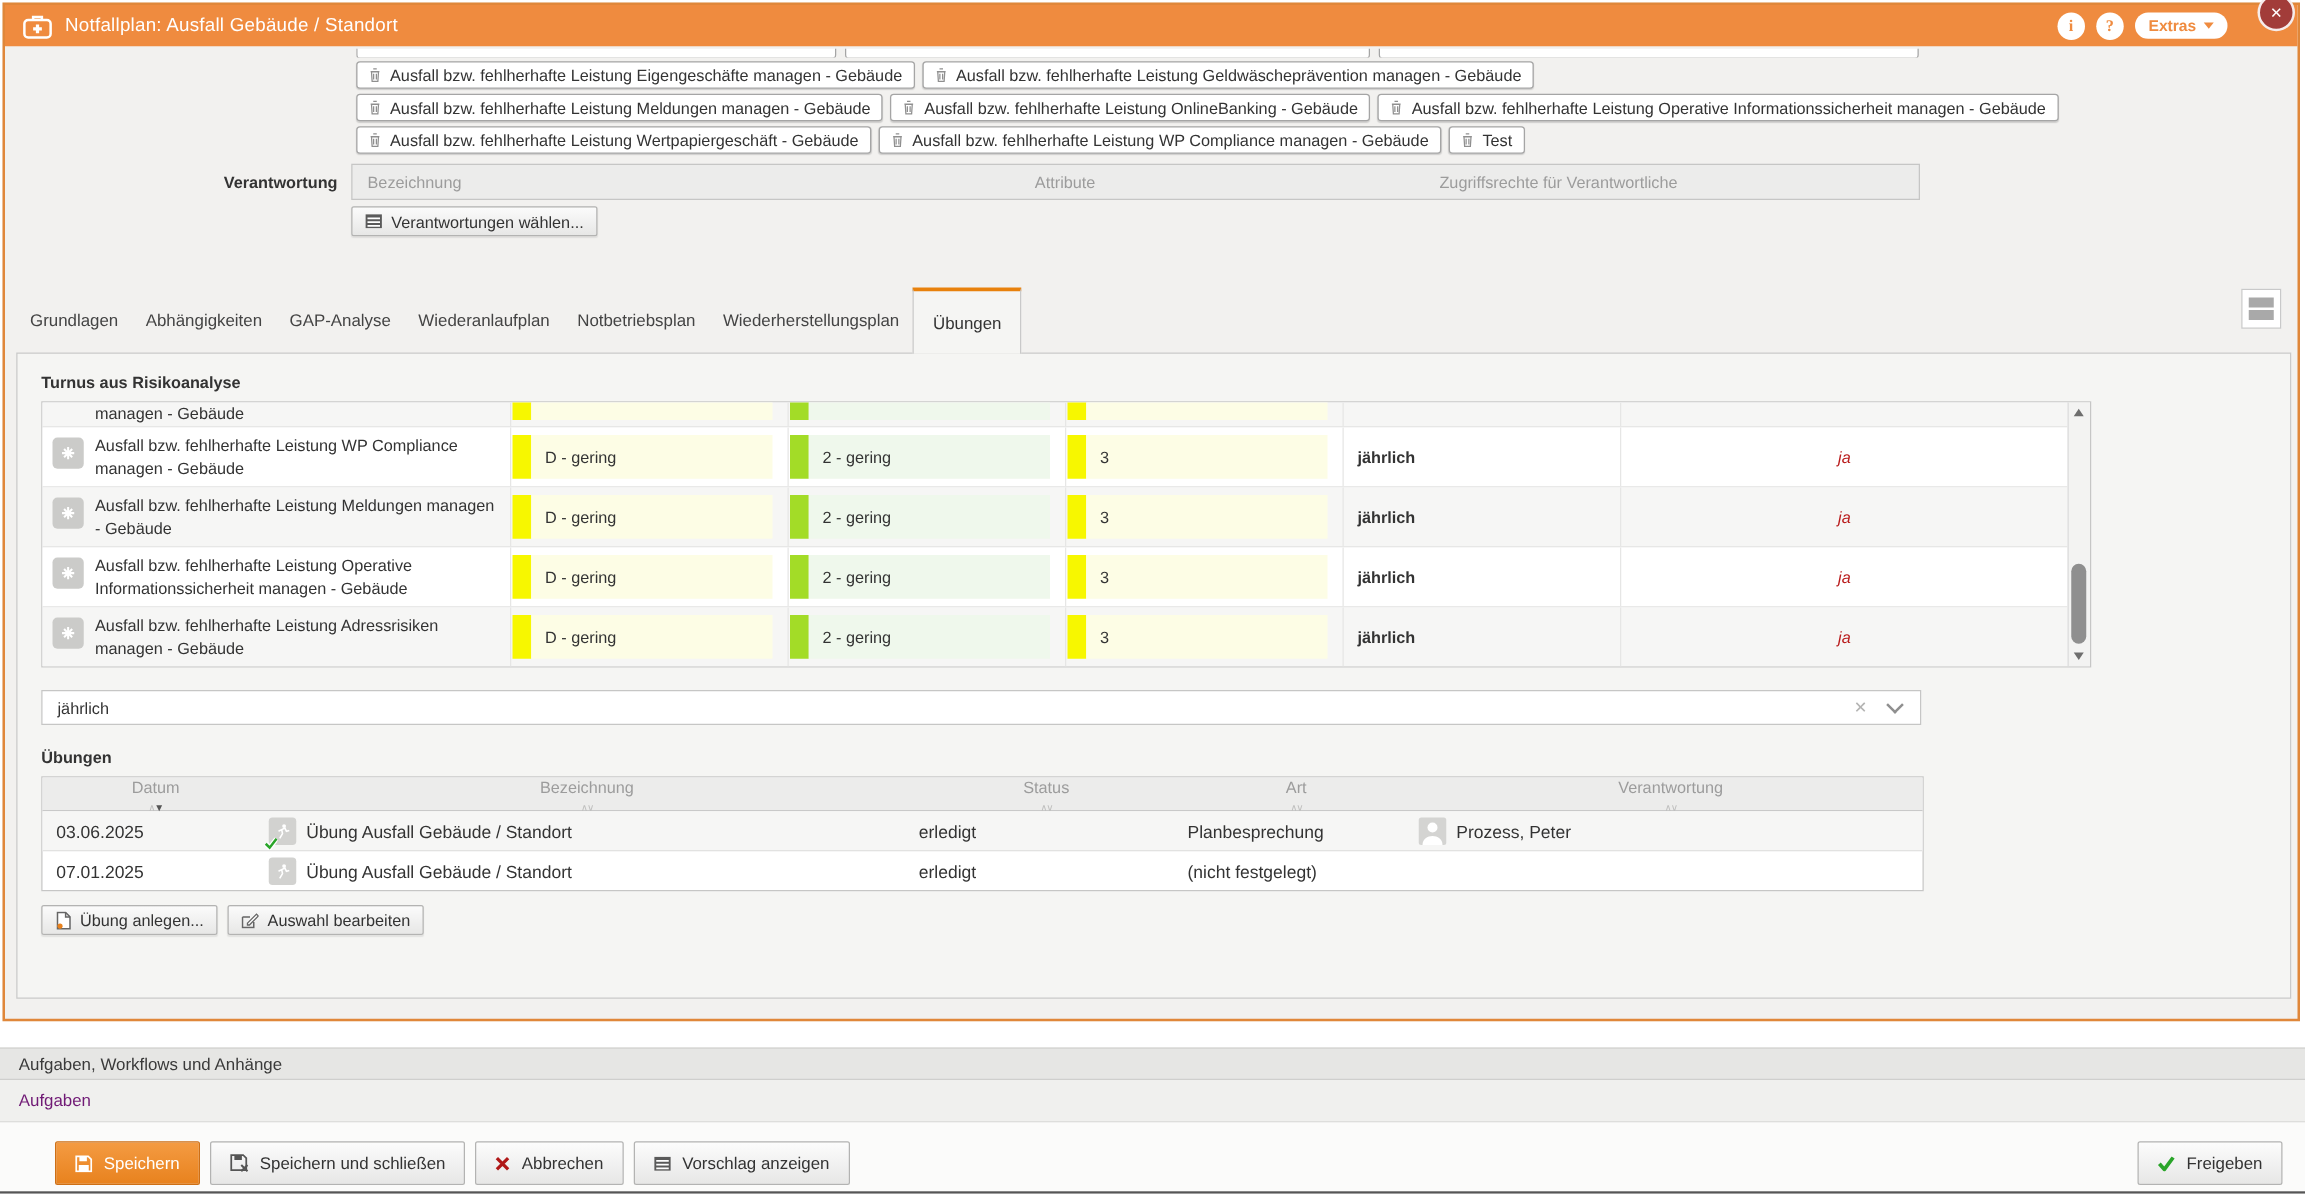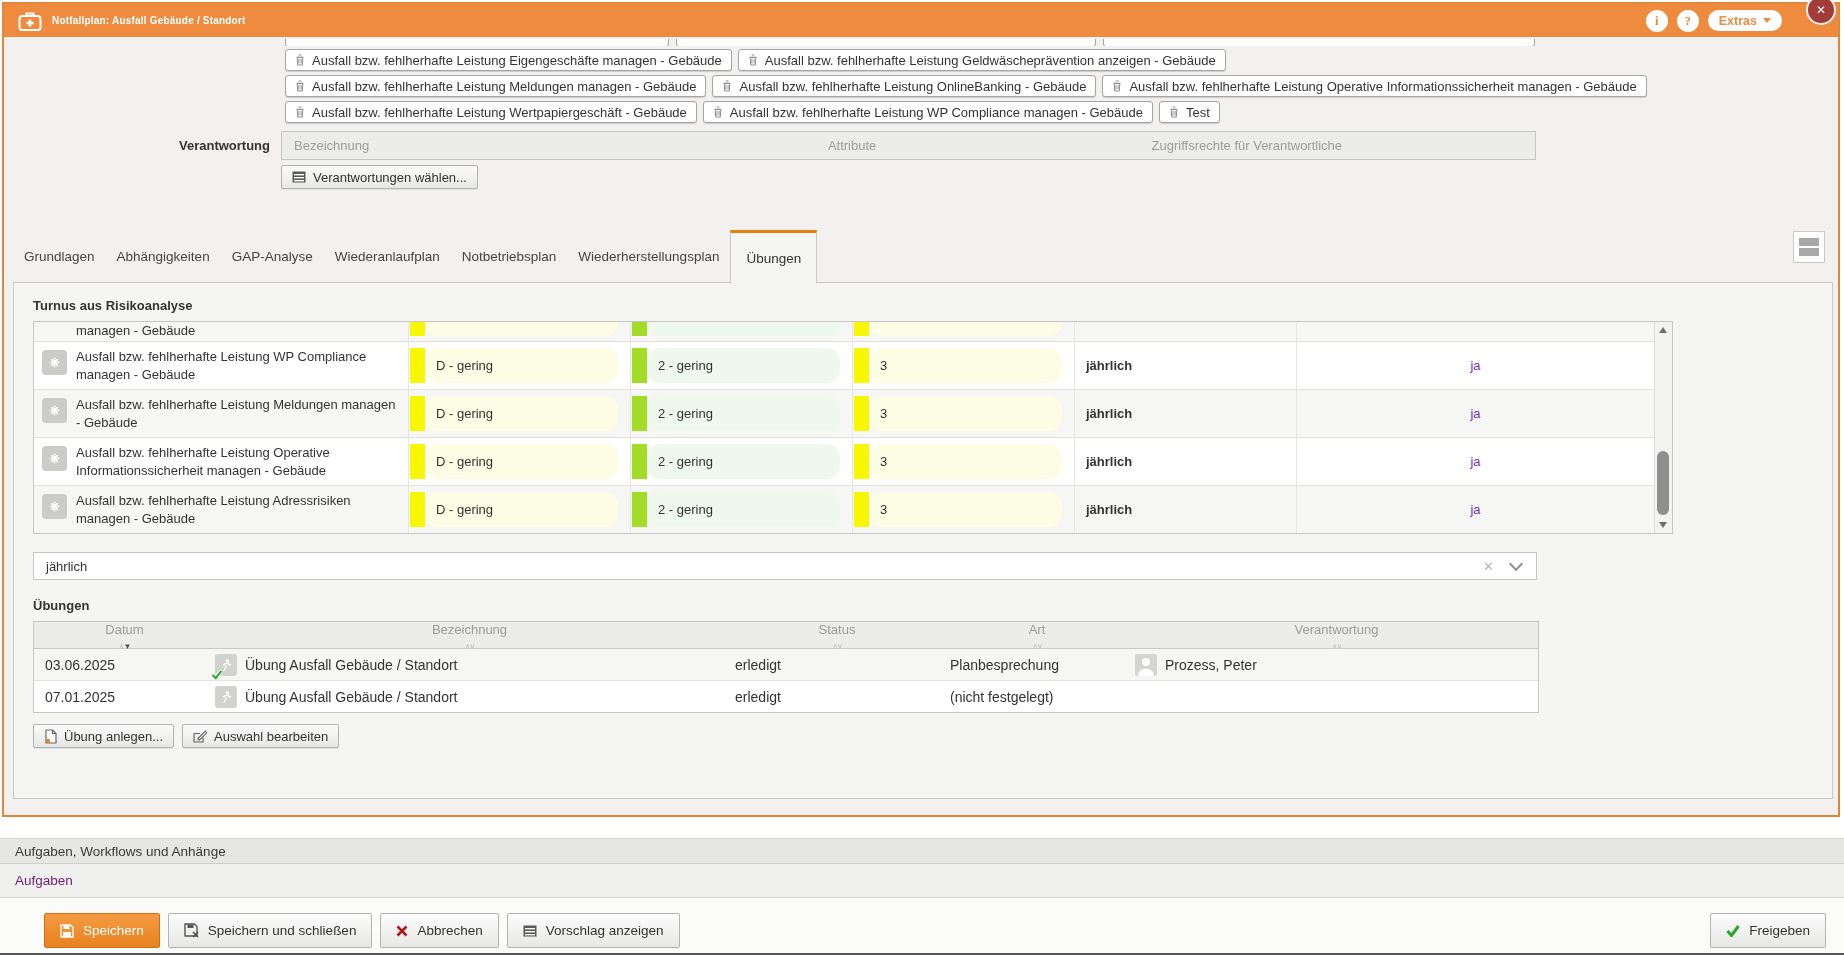--- a/index.html
+++ b/index.html
@@ -2,21 +2,21 @@
 <html><head>
 <meta charset="utf-8">
 <style>
   html,body{margin:0;padding:0;}
   #page{position:relative;width:1844px;height:955px;background:#fff;overflow:hidden;
         font-family:"Liberation Sans","DejaVu Sans",sans-serif;border-bottom:2px solid #565656;box-sizing:border-box;}
   
   .dialog{position:absolute;left:2px;top:2px;width:1838px;height:815px;border:2px solid #e0873a;
           background:#f2f1ef;box-sizing:border-box;}
   .titlebar{height:33px;background:#ef8b3f;display:flex;align-items:center;padding:0 14px;gap:10px;}
-  .title{color:#fff;font-weight:bold;font-size:10px;letter-spacing:.2px;}
+  .title{color:#fff;font-weight:normal;font-size:15px;letter-spacing:.2px;}
   .tb-right{margin-left:auto;display:flex;align-items:center;gap:9px;margin-right:42px;}
   .circle-btn{width:22px;height:22px;border-radius:50%;background:#fff;color:#ef8b3f;font-weight:bold;
               font-size:13px;display:flex;align-items:center;justify-content:center;
               font-family:"Liberation Serif",serif;cursor:pointer;}
   .extras{height:21px;border-radius:11px;background:#fff;color:#ef8b3f;font-weight:bold;font-size:12.5px;
           display:flex;align-items:center;gap:6px;padding:0 11px;cursor:pointer;}
   .extras .caret{width:0;height:0;border-left:4px solid transparent;border-right:4px solid transparent;border-top:5px solid #ef8b3f;}
   .close-btn{position:absolute;top:-9px;right:2px;width:30px;height:30px;border-radius:50%;background:#a23c39;
              border:2px solid rgba(255,255,255,.9);color:#fff;display:flex;align-items:center;justify-content:center;
              font-size:12px;font-weight:bold;z-index:6;box-sizing:border-box;cursor:pointer;}
@@ -59,26 +59,26 @@
   .risk-row.alt{background:#f6f6f5;}
   .risk-row.partial{min-height:0;height:19px;overflow:hidden;}
   .c-name{display:flex;gap:9px;padding:6px 10px 6px 8px;align-items:flex-start;font-size:13px;color:#333;
           border-right:1px solid #e6e6e5;line-height:1.35;}
   .partial .c-name{align-items:flex-end;padding:0 10px 2px 42px;}
   .risk-icon{width:25px;height:25px;border-radius:4px;background:#cbcbc9;flex:0 0 auto;margin-top:2px;
              display:flex;align-items:center;justify-content:center;}
   .c-col{border-right:1px solid #e6e6e5;display:flex;padding:6px 12px 6px 1px;}
   .c-col .block{flex:1;display:flex;min-height:0;}
   .c-col .ind{width:15px;flex:0 0 auto;}
-  .c-col .val{flex:1;display:flex;align-items:center;padding-left:11px;font-size:13px;color:#333;border-radius:13px;}
+  .c-col .val{flex:1;display:flex;align-items:center;padding-left:11px;font-size:13px;color:#333;}
   .yellow .ind{background:#f7f700;} .yellow .val{background:#fdfde5;}
   .green .ind{background:#a3dc27;} .green .val{background:#eff8ec;}
   .c-turnus{border-right:1px solid #e6e6e5;display:flex;align-items:center;padding-left:11px;
             font-weight:bold;font-size:13px;color:#333;}
-  .c-ja{display:flex;align-items:center;justify-content:center;font-size:13px;color:#6d28d9;}
+  .c-ja{display:flex;align-items:center;justify-content:center;font-size:13px;color:#b91c1c;font-style:italic;}
   .vscroll{width:17px;background:#f3f3f2;border-left:1px solid #dcdcdc;position:relative;flex:0 0 auto;cursor:pointer;}
   .vs-up{position:absolute;top:5px;left:4px;width:0;height:0;border-left:4px solid transparent;border-right:4px solid transparent;border-bottom:6px solid #6e6e6e;}
   .vs-down{position:absolute;bottom:5px;left:4px;width:0;height:0;border-left:4px solid transparent;border-right:4px solid transparent;border-top:6px solid #6e6e6e;}
   .vs-thumb{position:absolute;left:2px;right:3px;bottom:18px;height:64px;background:#8f8f8f;border-radius:7px;}
   
   .turnus-select{width:1504px;height:28px;background:#fff;border:1px solid #c6c6c5;box-sizing:border-box;
                  display:flex;align-items:center;padding:0 12px;font-size:13px;color:#333;margin-bottom:18px;cursor:pointer;}
   .sel-x{margin-left:auto;color:#b4b4b3;font-size:13px;cursor:pointer;}
   .sel-chev{width:8px;height:8px;border-right:2px solid #8f8f8f;border-bottom:2px solid #8f8f8f;
             transform:rotate(45deg);margin:-4px 3px 0 17px;cursor:pointer;}
@@ -150,21 +150,21 @@
           <span class="tag">
               <svg width="10" height="12" viewBox="0 0 10 12">
                 <path d="M1.5 3.2h7M3.6 1h2.8M2.2 3.5h5.6l-.5 7.5H2.7zM3.9 5v4.5M6.1 5v4.5" fill="none" stroke="#8f8f8f" stroke-width="1"></path>
               </svg>
               <span>Ausfall bzw. fehlherhafte Leistung Eigengeschäfte managen - Gebäude</span>
             </span>
           <span class="tag">
               <svg width="10" height="12" viewBox="0 0 10 12">
                 <path d="M1.5 3.2h7M3.6 1h2.8M2.2 3.5h5.6l-.5 7.5H2.7zM3.9 5v4.5M6.1 5v4.5" fill="none" stroke="#8f8f8f" stroke-width="1"></path>
               </svg>
-              <span>Ausfall bzw. fehlherhafte Leistung Geldwäscheprävention anzeigen - Gebäude</span>
+              <span>Ausfall bzw. fehlherhafte Leistung Geldwäscheprävention managen - Gebäude</span>
             </span>
         </div>
         <div class="tag-row">
           <span class="tag">
               <svg width="10" height="12" viewBox="0 0 10 12">
                 <path d="M1.5 3.2h7M3.6 1h2.8M2.2 3.5h5.6l-.5 7.5H2.7zM3.9 5v4.5M6.1 5v4.5" fill="none" stroke="#8f8f8f" stroke-width="1"></path>
               </svg>
               <span>Ausfall bzw. fehlherhafte Leistung Meldungen managen - Gebäude</span>
             </span>
           <span class="tag">

